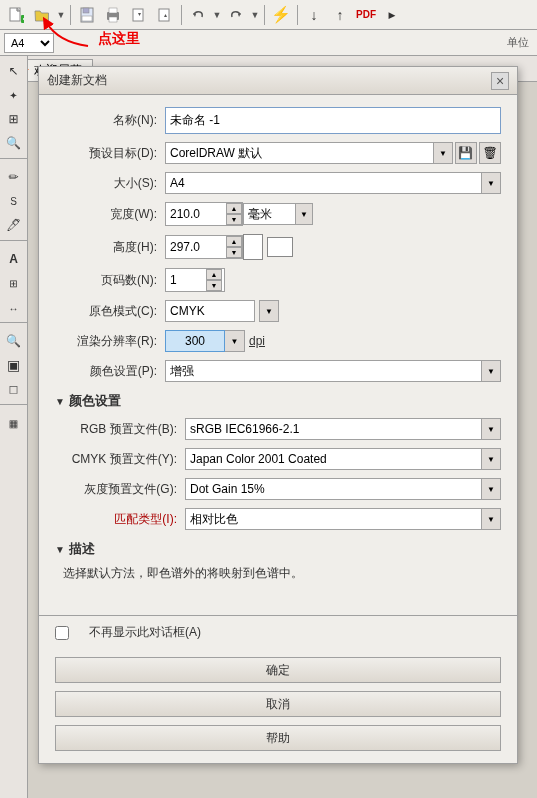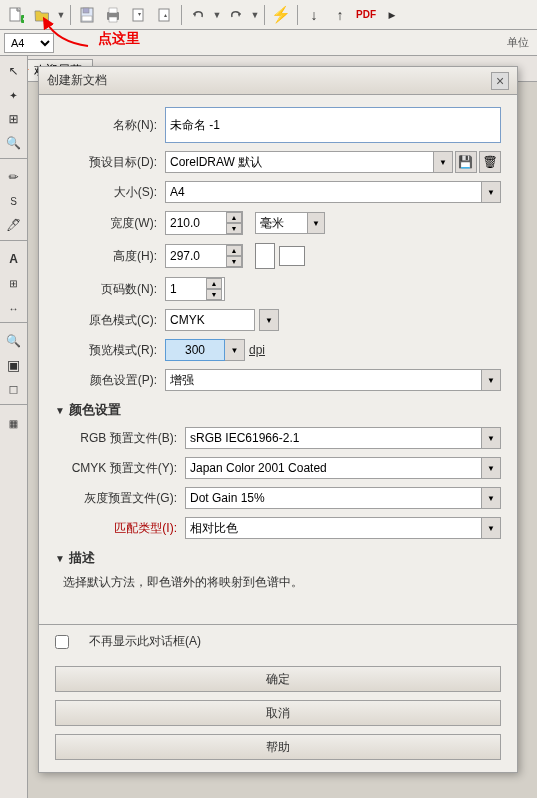--- a/index.html
+++ b/index.html
@@ -167,21 +167,21 @@
       padding-right: 8px;
       color: #333;
       font-size: 12px;
       flex-shrink: 0;
     }
     .form-control {
       flex: 1;
     }
     .text-input {
       width: 100%;
-      height: 36px;
+      height: 27px;
       border: 1px solid #7a9ec9;
       background: #fff;
       padding: 0 4px;
       font-size: 12px;
       outline: none;
     }
     .select-wrapper {
       position: relative;
       display: flex;
       align-items: center;
@@ -228,21 +228,21 @@
       justify-content: center;
       cursor: pointer;
       font-size: 12px;
       flex-shrink: 0;
     }
 
     
     .size-row {
       display: flex;
       align-items: center;
-      gap: 12px;
+      gap: 0;
     }
     .num-input-wrap {
       display: flex;
       align-items: center;
       border: 1px solid #a0a0a0;
       background: #fff;
     }
     .num-input {
       width: 60px;
       height: 22px;
@@ -772,21 +772,21 @@
             <select class="color-select">
               <option>CMYK</option>
               <option>RGB</option>
             </select>
             <div class="color-arrow">▼</div>
           </div>
         </div>
       </div>
 
       <div class="form-row">
-        <span class="form-label">预览模式(R):</span>
+        <span class="form-label">渲染分辨率(R):</span>
         <div class="form-control">
           <div class="dpi-wrap">
             <input type="text" class="dpi-input" value="300" style="">
             <div class="dpi-select-arrow">▼</div>
             <span class="dpi-label">dpi</span>
           </div>
         </div>
       </div>
 
       <div class="form-row">

